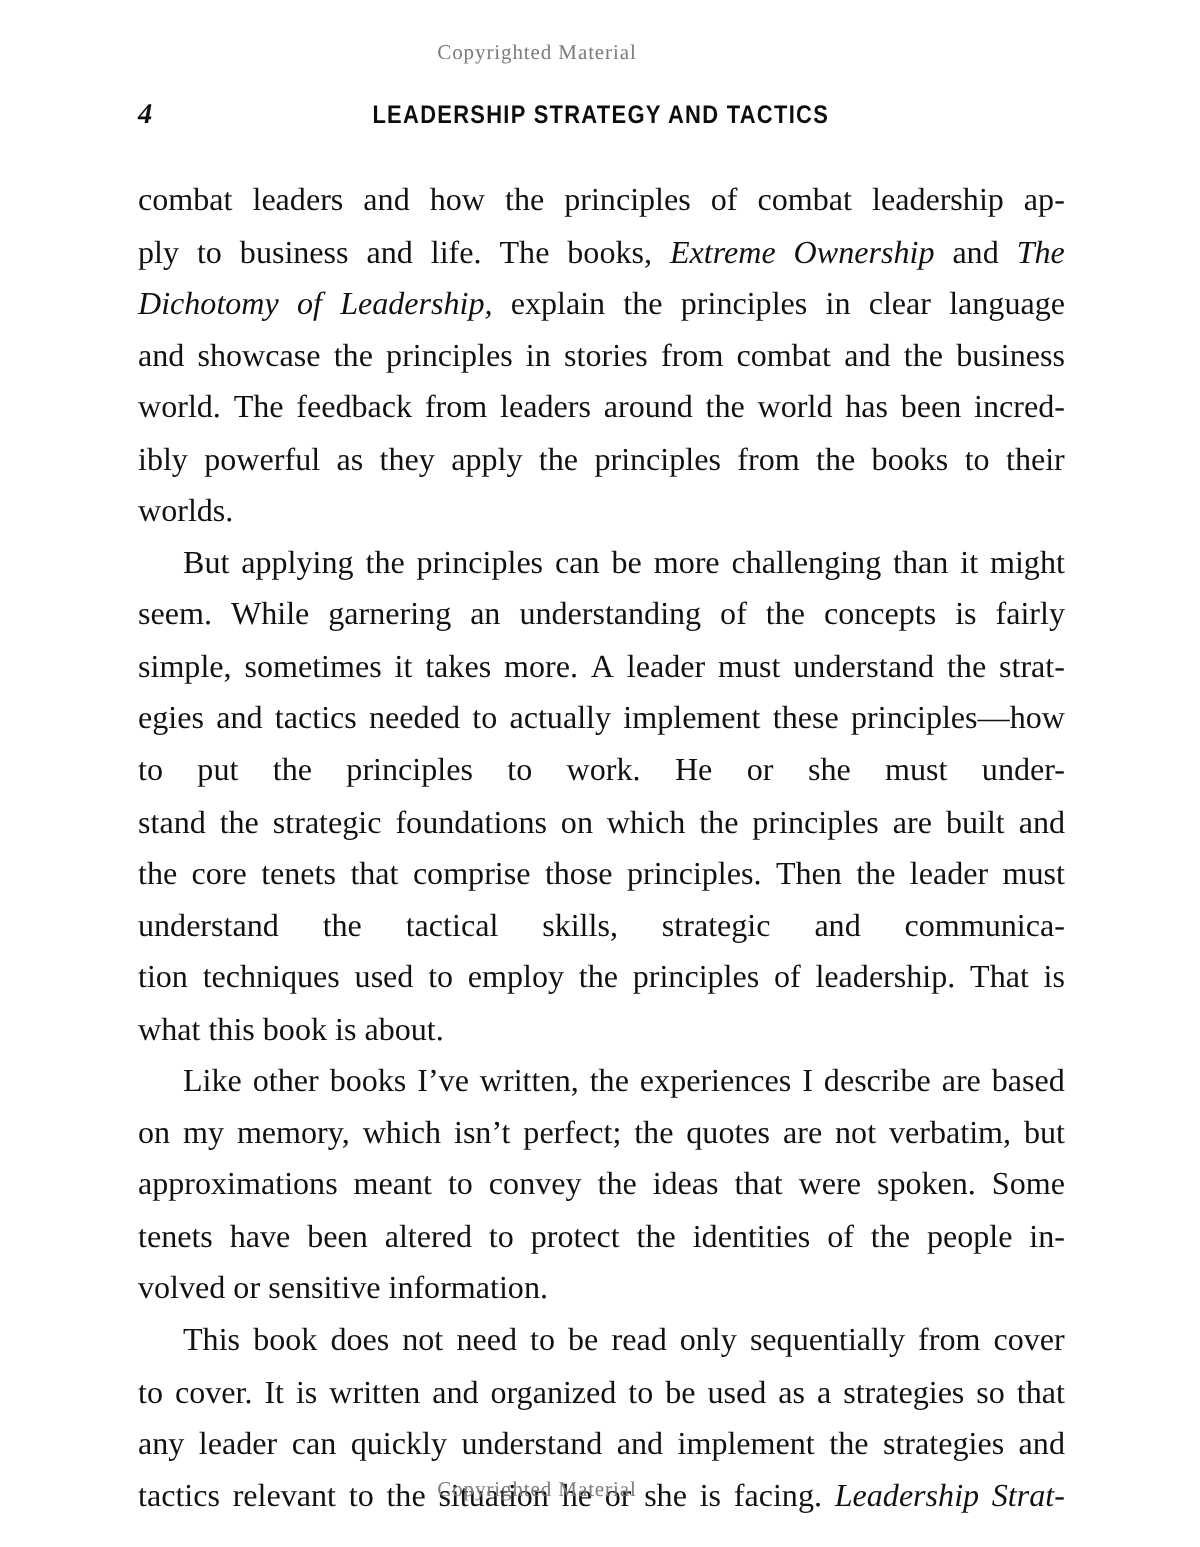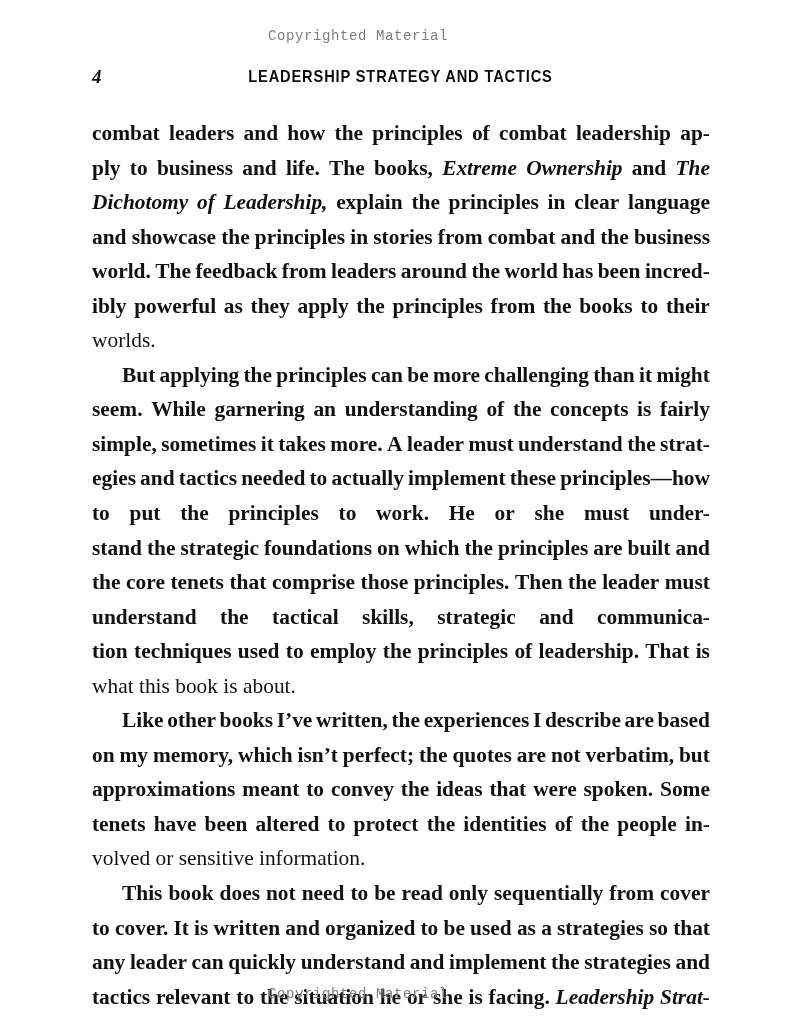--- a/index.html
+++ b/index.html
@@ -21,21 +21,21 @@
     inset: 0;
     background: #ffffff;
   }
 
   
   .watermark {
     position: absolute;
     left: 0;
     width: 716px;
     text-align: center;
-    font-family: Liberation Mono, monospace;
+    font-family: Liberation Serif, serif;
     font-size: 14px;
     letter-spacing: 0.6px;
     color: #7c7c7c;
     white-space: nowrap;
   }
   .watermark.top { top: 28px; }
   .watermark.bottom { top: 986px; }
 
   
   .running-head {
@@ -88,21 +88,20 @@
     color: #111111;
     white-space: nowrap;
     position: relative;
   }
 
   
   .line.just {
     display: flex;
     justify-content: space-between;
     width: 618px;
-    font-weight: bold;
   }
   .line.just.indent {
     padding-left: 30px;
     width: 588px;
   }
   .line.last {
     display: block;
     text-align: left;
   }
 

